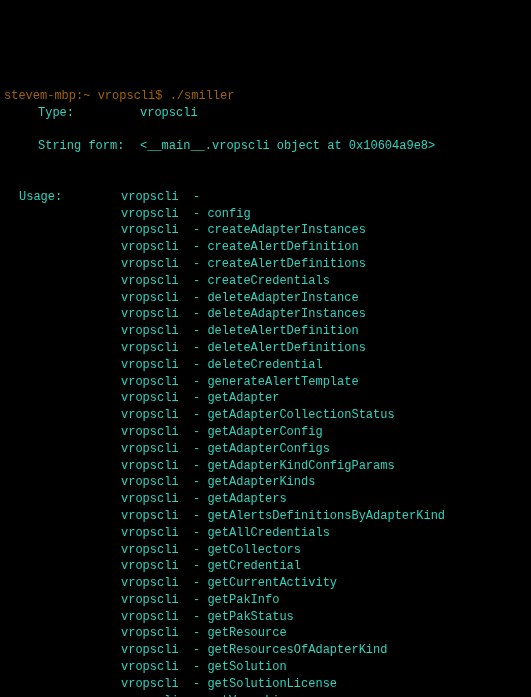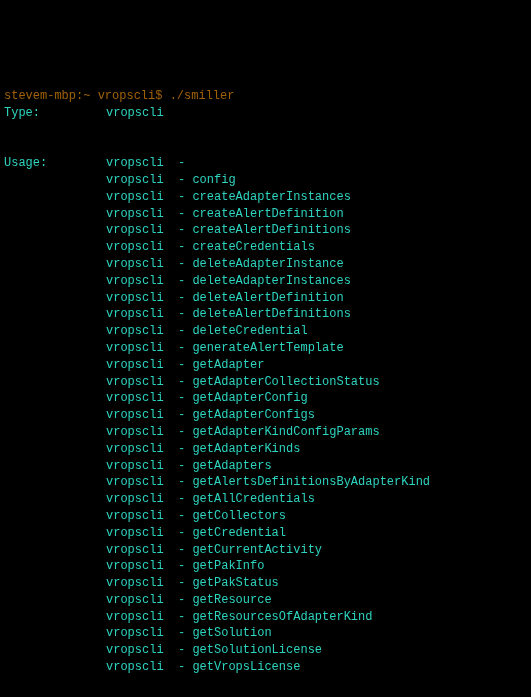--- a/index.html
+++ b/index.html
@@ -24,25 +24,27 @@
     }
     .white {
       color: #a16207;
     }
     .type-line, .stringform-line, .usage-header {
       display: block;
     }
     .label {
       display: inline-block;
       width: 102px;
+      margin-left: 34px;
     }
     .usage-label {
       display: inline-block;
       width: 102px;
       vertical-align: top;
+      margin-left: 15px;
     }
     .command-col {
       display: inline-block;
       width: 72px;
     }
     .commands-block {
       display: inline-block;
       vertical-align: top;
     }
     .cmd-line {
@@ -50,18 +52,19 @@
     }
   </style>
 </head>
 <body>
 
 
 
 <div>
 <span class="prompt-line"><span class="white">stevem-mbp</span><span class="white">:</span><span class="white">~</span><span class="white"> </span><span class="white">vropscli</span><span class="white">$</span><span class="white"> </span><span class="white">./smiller</span></span>
 <span class="type-line"><span class="label">Type:</span><span>vropscli</span></span>
+<span class="stringform-line"><span class="label">String form:</span><span>&lt;__main__.vropscli object at 0x10604a9e8&gt;</span></span>
 <span> </span>
 <div><span class="usage-label">Usage:</span><div class="commands-block" id="commands-container"><span class="cmd-line"><span class="command-col">vropscli</span><span>-</span></span><span class="cmd-line"><span class="command-col">vropscli</span><span>-</span><span> </span><span>config</span></span><span class="cmd-line"><span class="command-col">vropscli</span><span>-</span><span> </span><span>createAdapterInstances</span></span><span class="cmd-line"><span class="command-col">vropscli</span><span>-</span><span> </span><span>createAlertDefinition</span></span><span class="cmd-line"><span class="command-col">vropscli</span><span>-</span><span> </span><span>createAlertDefinitions</span></span><span class="cmd-line"><span class="command-col">vropscli</span><span>-</span><span> </span><span>createCredentials</span></span><span class="cmd-line"><span class="command-col">vropscli</span><span>-</span><span> </span><span>deleteAdapterInstance</span></span><span class="cmd-line"><span class="command-col">vropscli</span><span>-</span><span> </span><span>deleteAdapterInstances</span></span><span class="cmd-line"><span class="command-col">vropscli</span><span>-</span><span> </span><span>deleteAlertDefinition</span></span><span class="cmd-line"><span class="command-col">vropscli</span><span>-</span><span> </span><span>deleteAlertDefinitions</span></span><span class="cmd-line"><span class="command-col">vropscli</span><span>-</span><span> </span><span>deleteCredential</span></span><span class="cmd-line"><span class="command-col">vropscli</span><span>-</span><span> </span><span>generateAlertTemplate</span></span><span class="cmd-line"><span class="command-col">vropscli</span><span>-</span><span> </span><span>getAdapter</span></span><span class="cmd-line"><span class="command-col">vropscli</span><span>-</span><span> </span><span>getAdapterCollectionStatus</span></span><span class="cmd-line"><span class="command-col">vropscli</span><span>-</span><span> </span><span>getAdapterConfig</span></span><span class="cmd-line"><span class="command-col">vropscli</span><span>-</span><span> </span><span>getAdapterConfigs</span></span><span class="cmd-line"><span class="command-col">vropscli</span><span>-</span><span> </span><span>getAdapterKindConfigParams</span></span><span class="cmd-line"><span class="command-col">vropscli</span><span>-</span><span> </span><span>getAdapterKinds</span></span><span class="cmd-line"><span class="command-col">vropscli</span><span>-</span><span> </span><span>getAdapters</span></span><span class="cmd-line"><span class="command-col">vropscli</span><span>-</span><span> </span><span>getAlertsDefinitionsByAdapterKind</span></span><span class="cmd-line"><span class="command-col">vropscli</span><span>-</span><span> </span><span>getAllCredentials</span></span><span class="cmd-line"><span class="command-col">vropscli</span><span>-</span><span> </span><span>getCollectors</span></span><span class="cmd-line"><span class="command-col">vropscli</span><span>-</span><span> </span><span>getCredential</span></span><span class="cmd-line"><span class="command-col">vropscli</span><span>-</span><span> </span><span>getCurrentActivity</span></span><span class="cmd-line"><span class="command-col">vropscli</span><span>-</span><span> </span><span>getPakInfo</span></span><span class="cmd-line"><span class="command-col">vropscli</span><span>-</span><span> </span><span>getPakStatus</span></span><span class="cmd-line"><span class="command-col">vropscli</span><span>-</span><span> </span><span>getResource</span></span><span class="cmd-line"><span class="command-col">vropscli</span><span>-</span><span> </span><span>getResourcesOfAdapterKind</span></span><span class="cmd-line"><span class="command-col">vropscli</span><span>-</span><span> </span><span>getSolution</span></span><span class="cmd-line"><span class="command-col">vropscli</span><span>-</span><span> </span><span>getSolutionLicense</span></span><span class="cmd-line"><span class="command-col">vropscli</span><span>-</span><span> </span><span>getVropsLicense</span></span></div></div>
 </div>
 
 
 
 
 </body></html>

